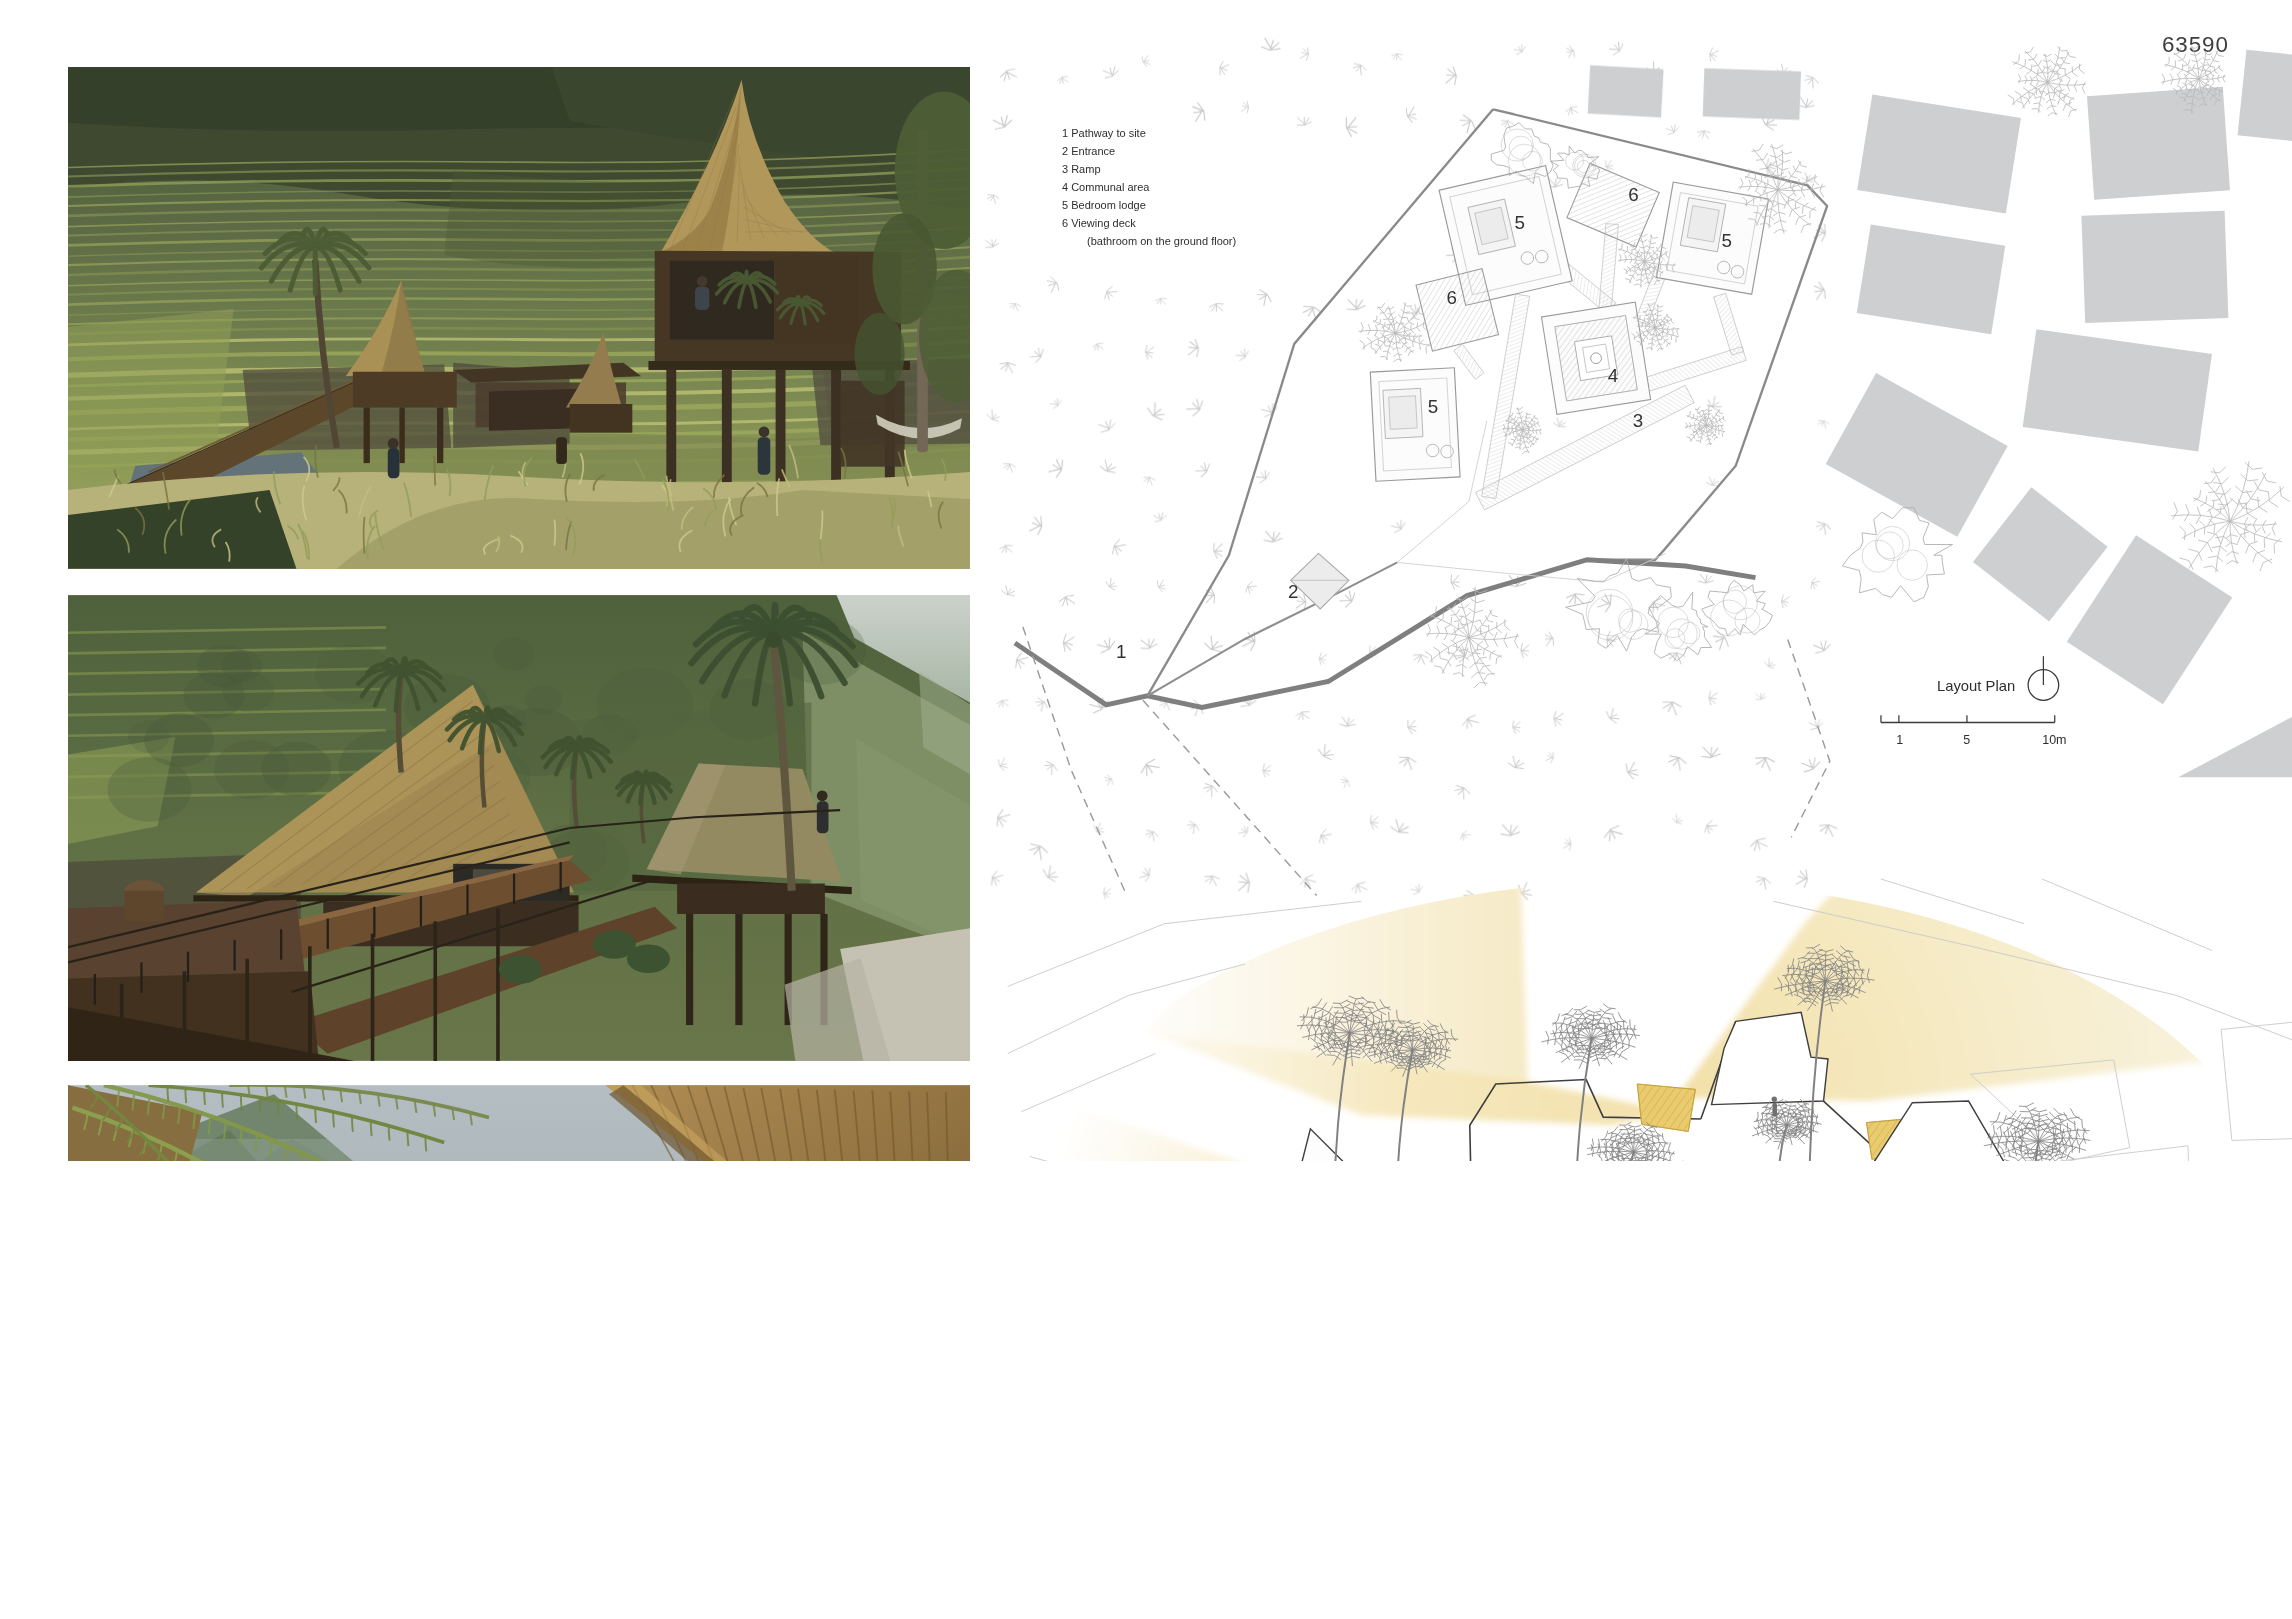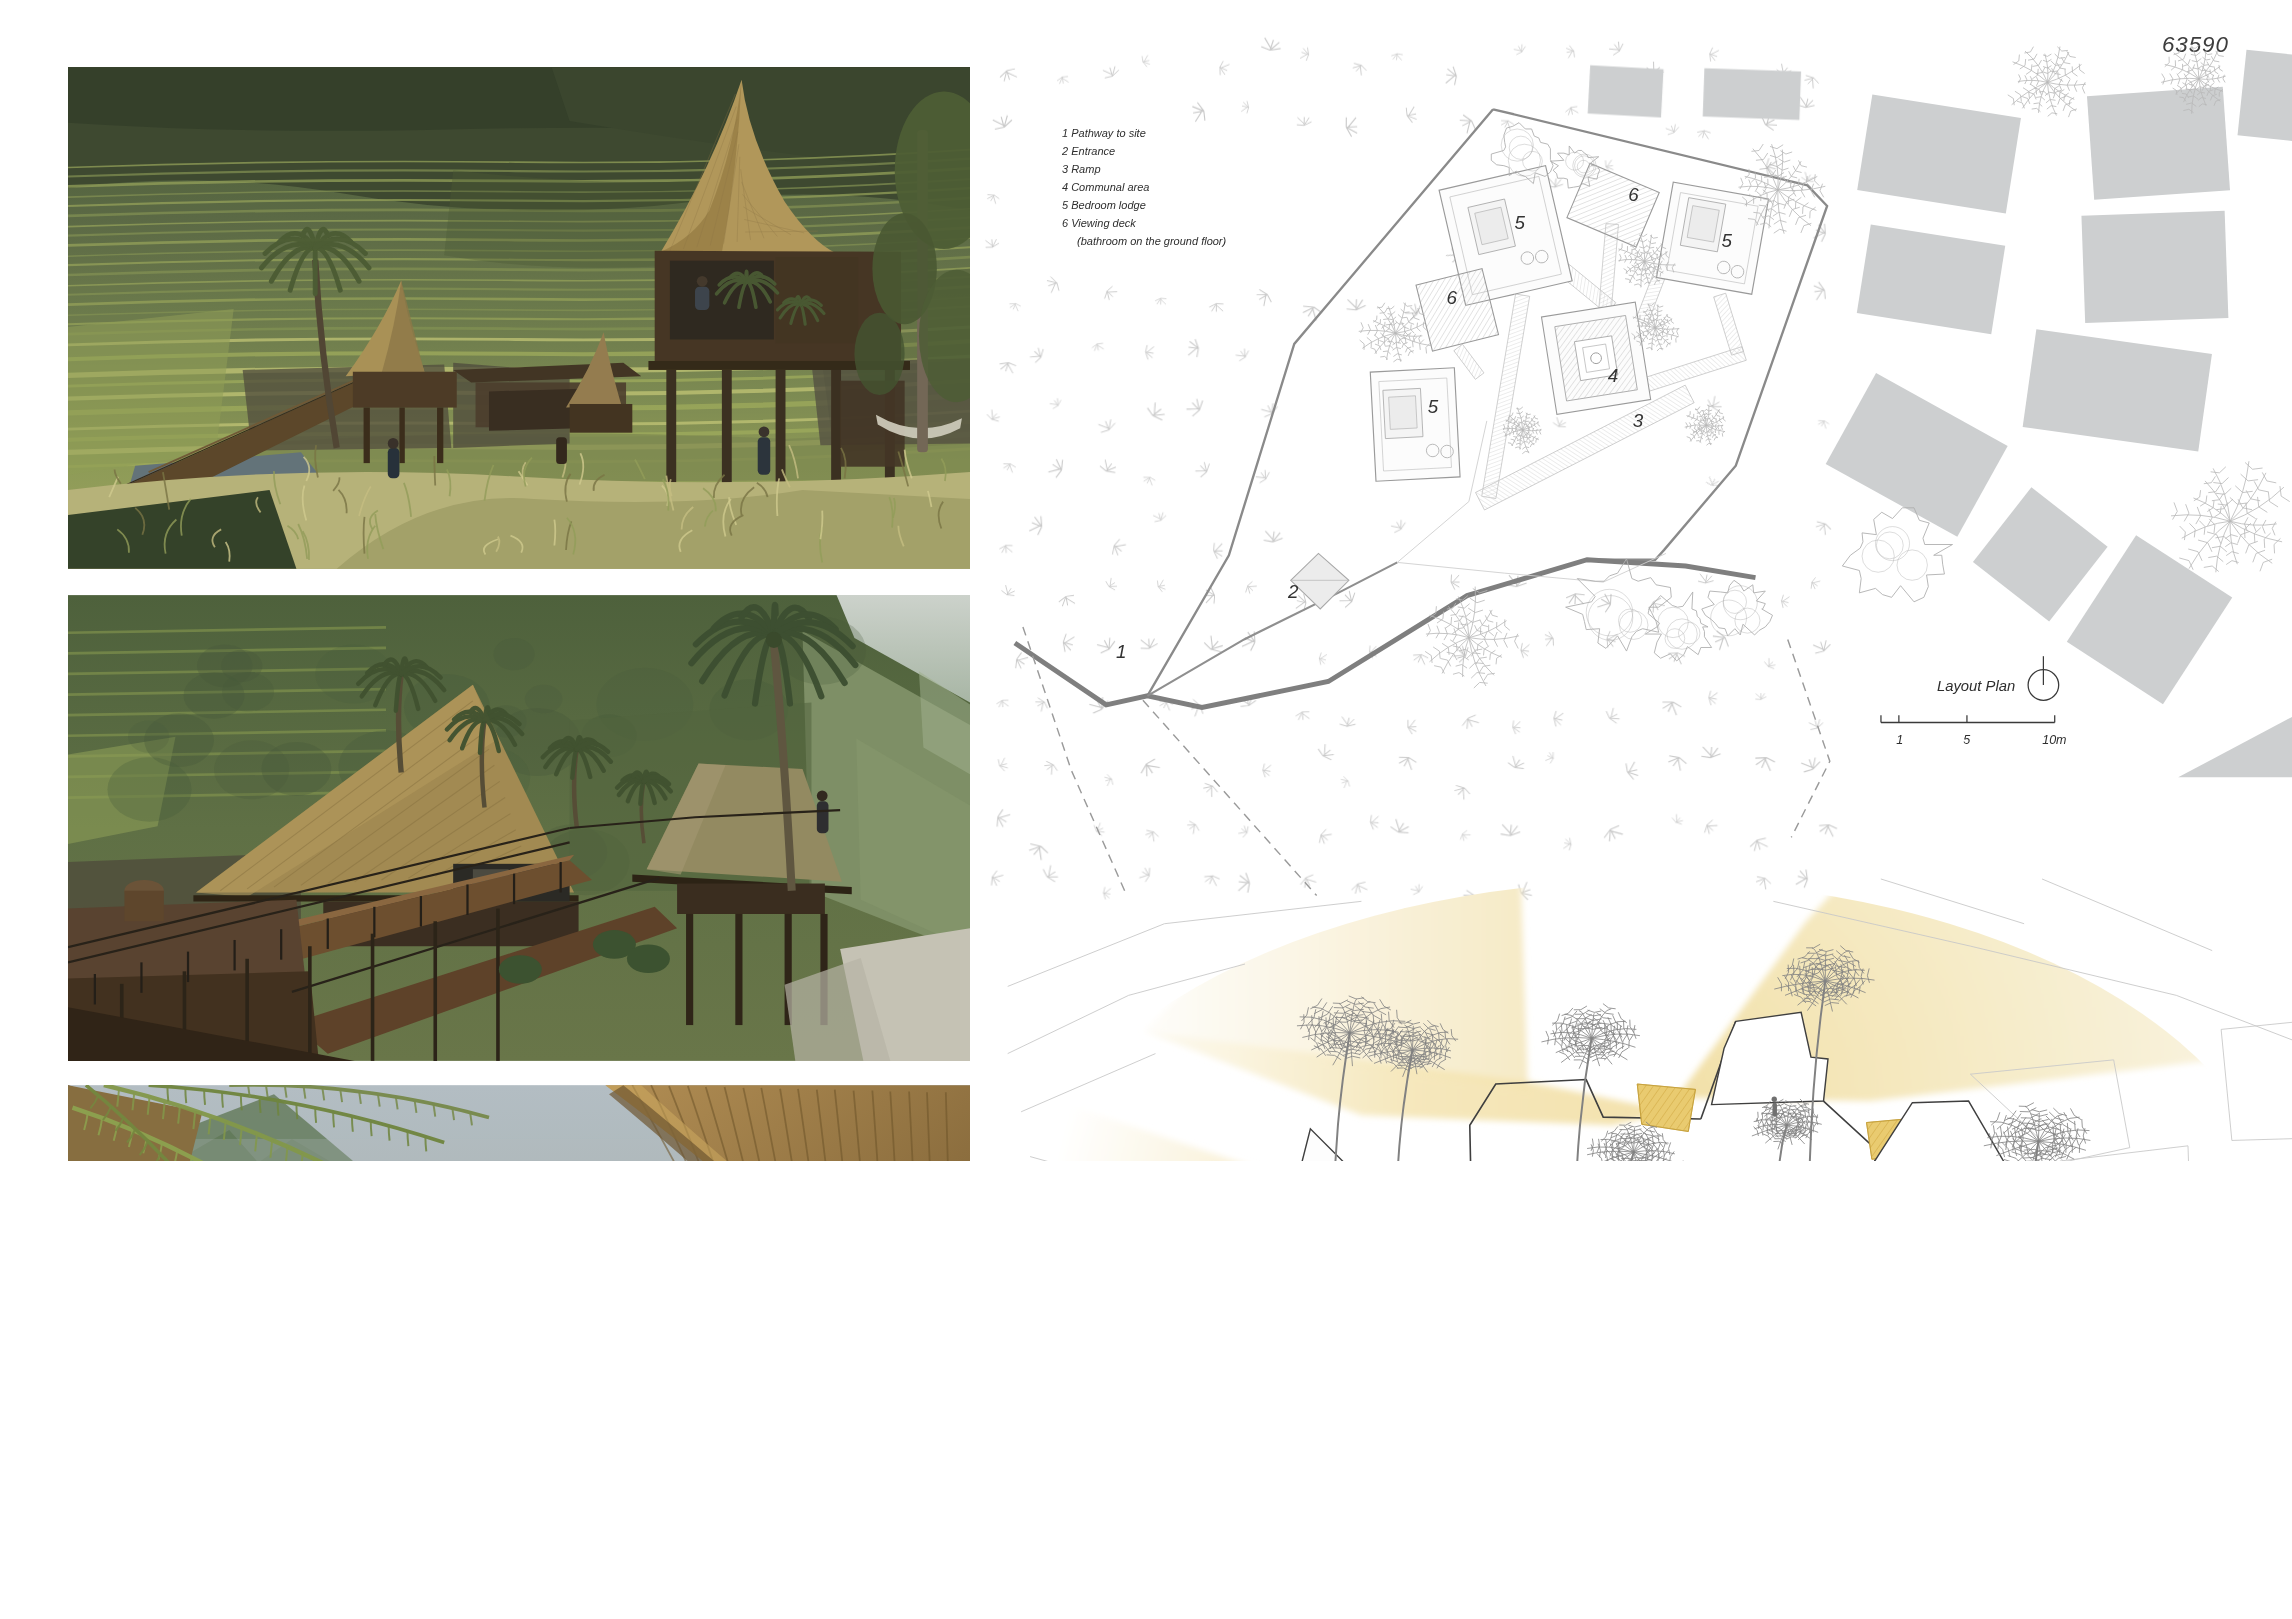--- a/index.html
+++ b/index.html
@@ -1,14 +1,14 @@
 <!DOCTYPE html>
 <html style="font-size:14.3px"><head><meta charset="utf-8"><style>
 html,body{margin:0;padding:0;background:#fff;}
-#page{position:relative;width:2293px;height:1161px;background:#ffffff;overflow:hidden;font-family:"Liberation Sans",sans-serif;font-style:italic;}
+#page{position:relative;width:2293px;height:1161px;background:#ffffff;overflow:hidden;font-family:"Liberation Sans",sans-serif;}
 .ph{position:absolute;left:68px;}
 </style></head><body>
 <div id="page">
 
 <div style="position:absolute;left:2162px;top:32px;font-size:22.4px;letter-spacing:0.9px;color:#3d3d3d;">63590</div>
 
 <div class="ph" style="top:67px;width:902px;height:502px;"><svg width="902" height="502" viewBox="0 0 1007 560">
         <defs>
 <linearGradient id="p1bg" x1="0" y1="0" x2="0" y2="1">
 <stop offset="0" stop-color="#41502f"></stop>
@@ -1656,21 +1656,21 @@
       <text x="1691" y="256" font-family="Liberation Sans, sans-serif" font-size="21" fill="#333">5</text>
       <text x="1922" y="276" font-family="Liberation Sans, sans-serif" font-size="21" fill="#333">5</text>
       <text x="1615" y="340" font-family="Liberation Sans, sans-serif" font-size="21" fill="#333">6</text>
       <text x="1795" y="427" font-family="Liberation Sans, sans-serif" font-size="21" fill="#333">4</text>
       <text x="1594" y="461" font-family="Liberation Sans, sans-serif" font-size="21" fill="#333">5</text>
       <text x="1823" y="477" font-family="Liberation Sans, sans-serif" font-size="21" fill="#333">3</text>
       <text x="1438" y="668" font-family="Liberation Sans, sans-serif" font-size="21" fill="#333">2</text>
       <text x="1246" y="735" font-family="Liberation Sans, sans-serif" font-size="21" fill="#333">1</text>
     </svg>
 
-<div style="position:absolute;left:1062px;top:124px;font-size:11px;line-height:18px;color:#2e2e2e;">1 Pathway to site<br>2 Entrance<br>3 Ramp<br>4 Communal area<br>5 Bedroom lodge<br>6 Viewing deck<br><span style="margin-left:15px">(bathroom on the ground floor)</span></div>
+<div style="position:absolute;left:1062px;top:124px;font-size:11px;line-height:18px;color:#2e2e2e;">1 Pathway to site<br>2 Entrance<br>3 Ramp<br>4 Communal area<br>5 Bedroom lodge<br>6 Viewing deck<br><span style="margin-left:25px">(bathroom on the ground floor)</span></div>
 
 <div style="position:absolute;left:1937px;top:678px;font-size:14.8px;color:#2e2e2e;text-align:center;">Layout Plan</div>
 
 <svg style="position:absolute;left:2020px;top:649px;" width="54" height="63" viewBox="0 0 60 70">
       <circle cx="26" cy="40" r="17" fill="none" stroke="#3a3a3a" stroke-width="1.4"></circle>
       <line x1="26" y1="8" x2="26" y2="40" stroke="#3a3a3a" stroke-width="1.4"></line>
     </svg>
 
 <svg style="position:absolute;left:1872px;top:708px;" width="206" height="45" viewBox="0 0 230 50">
       <line x1="10" y1="16" x2="204" y2="16" stroke="#3a3a3a" stroke-width="1.6"></line>

